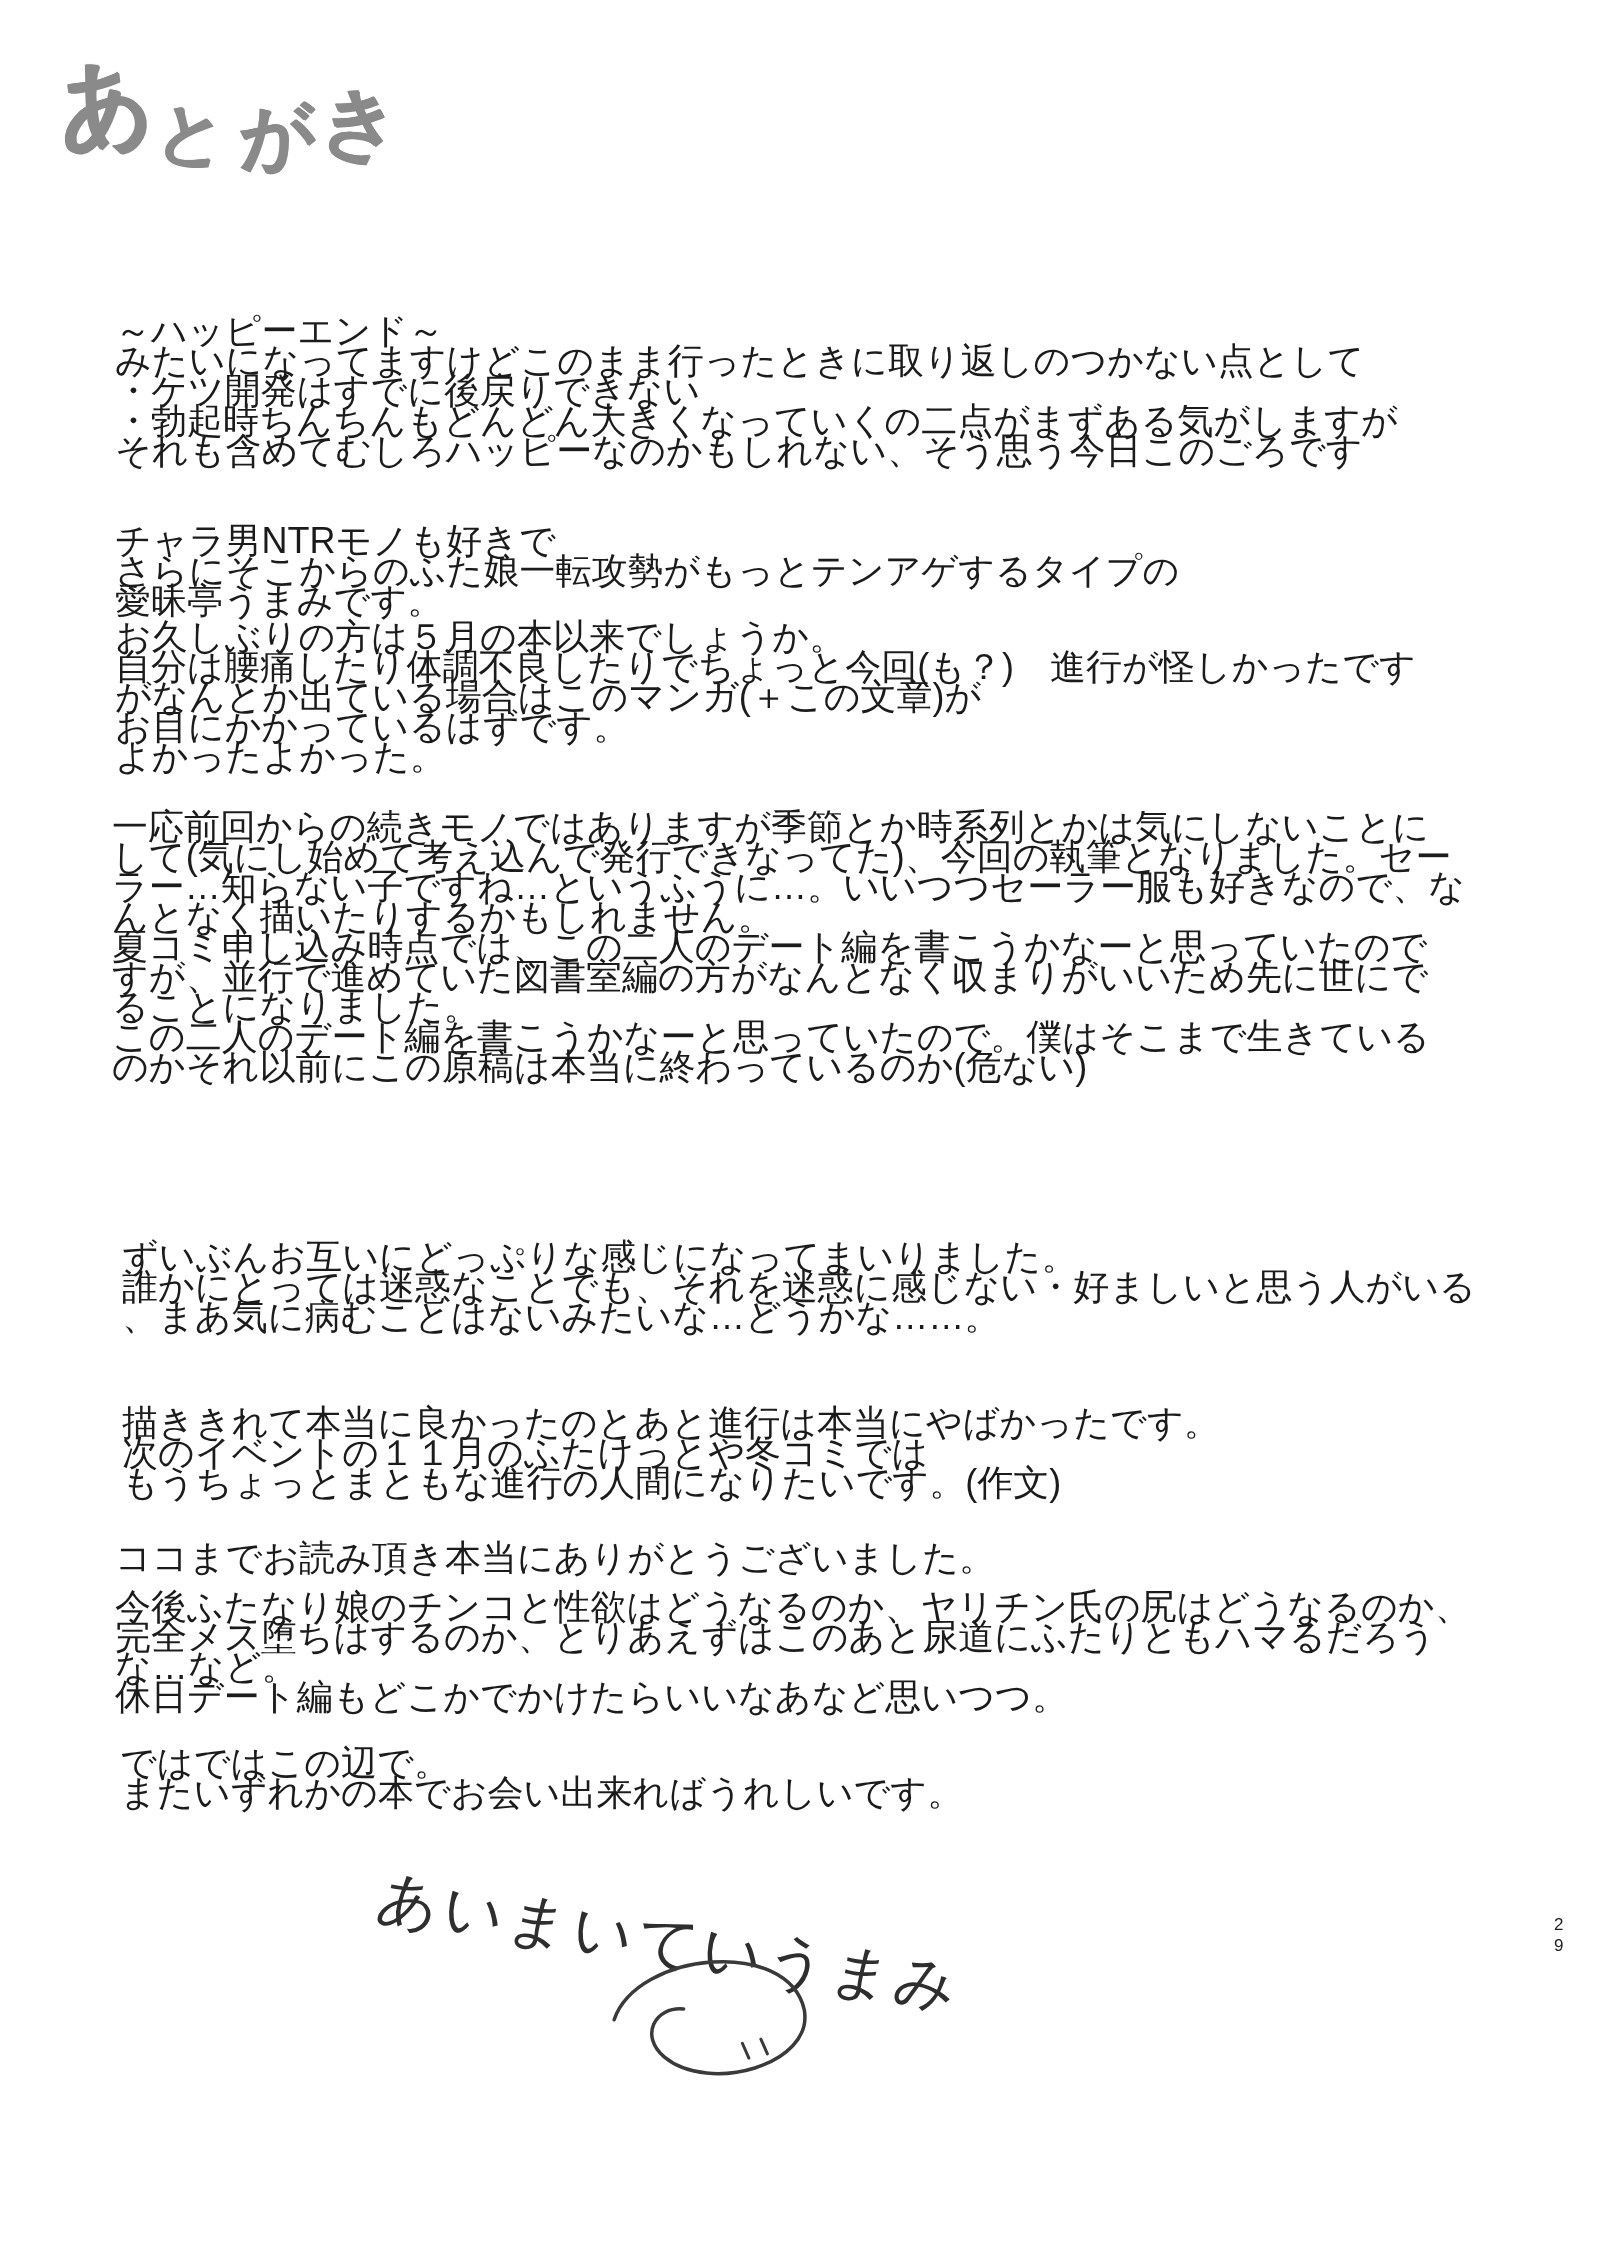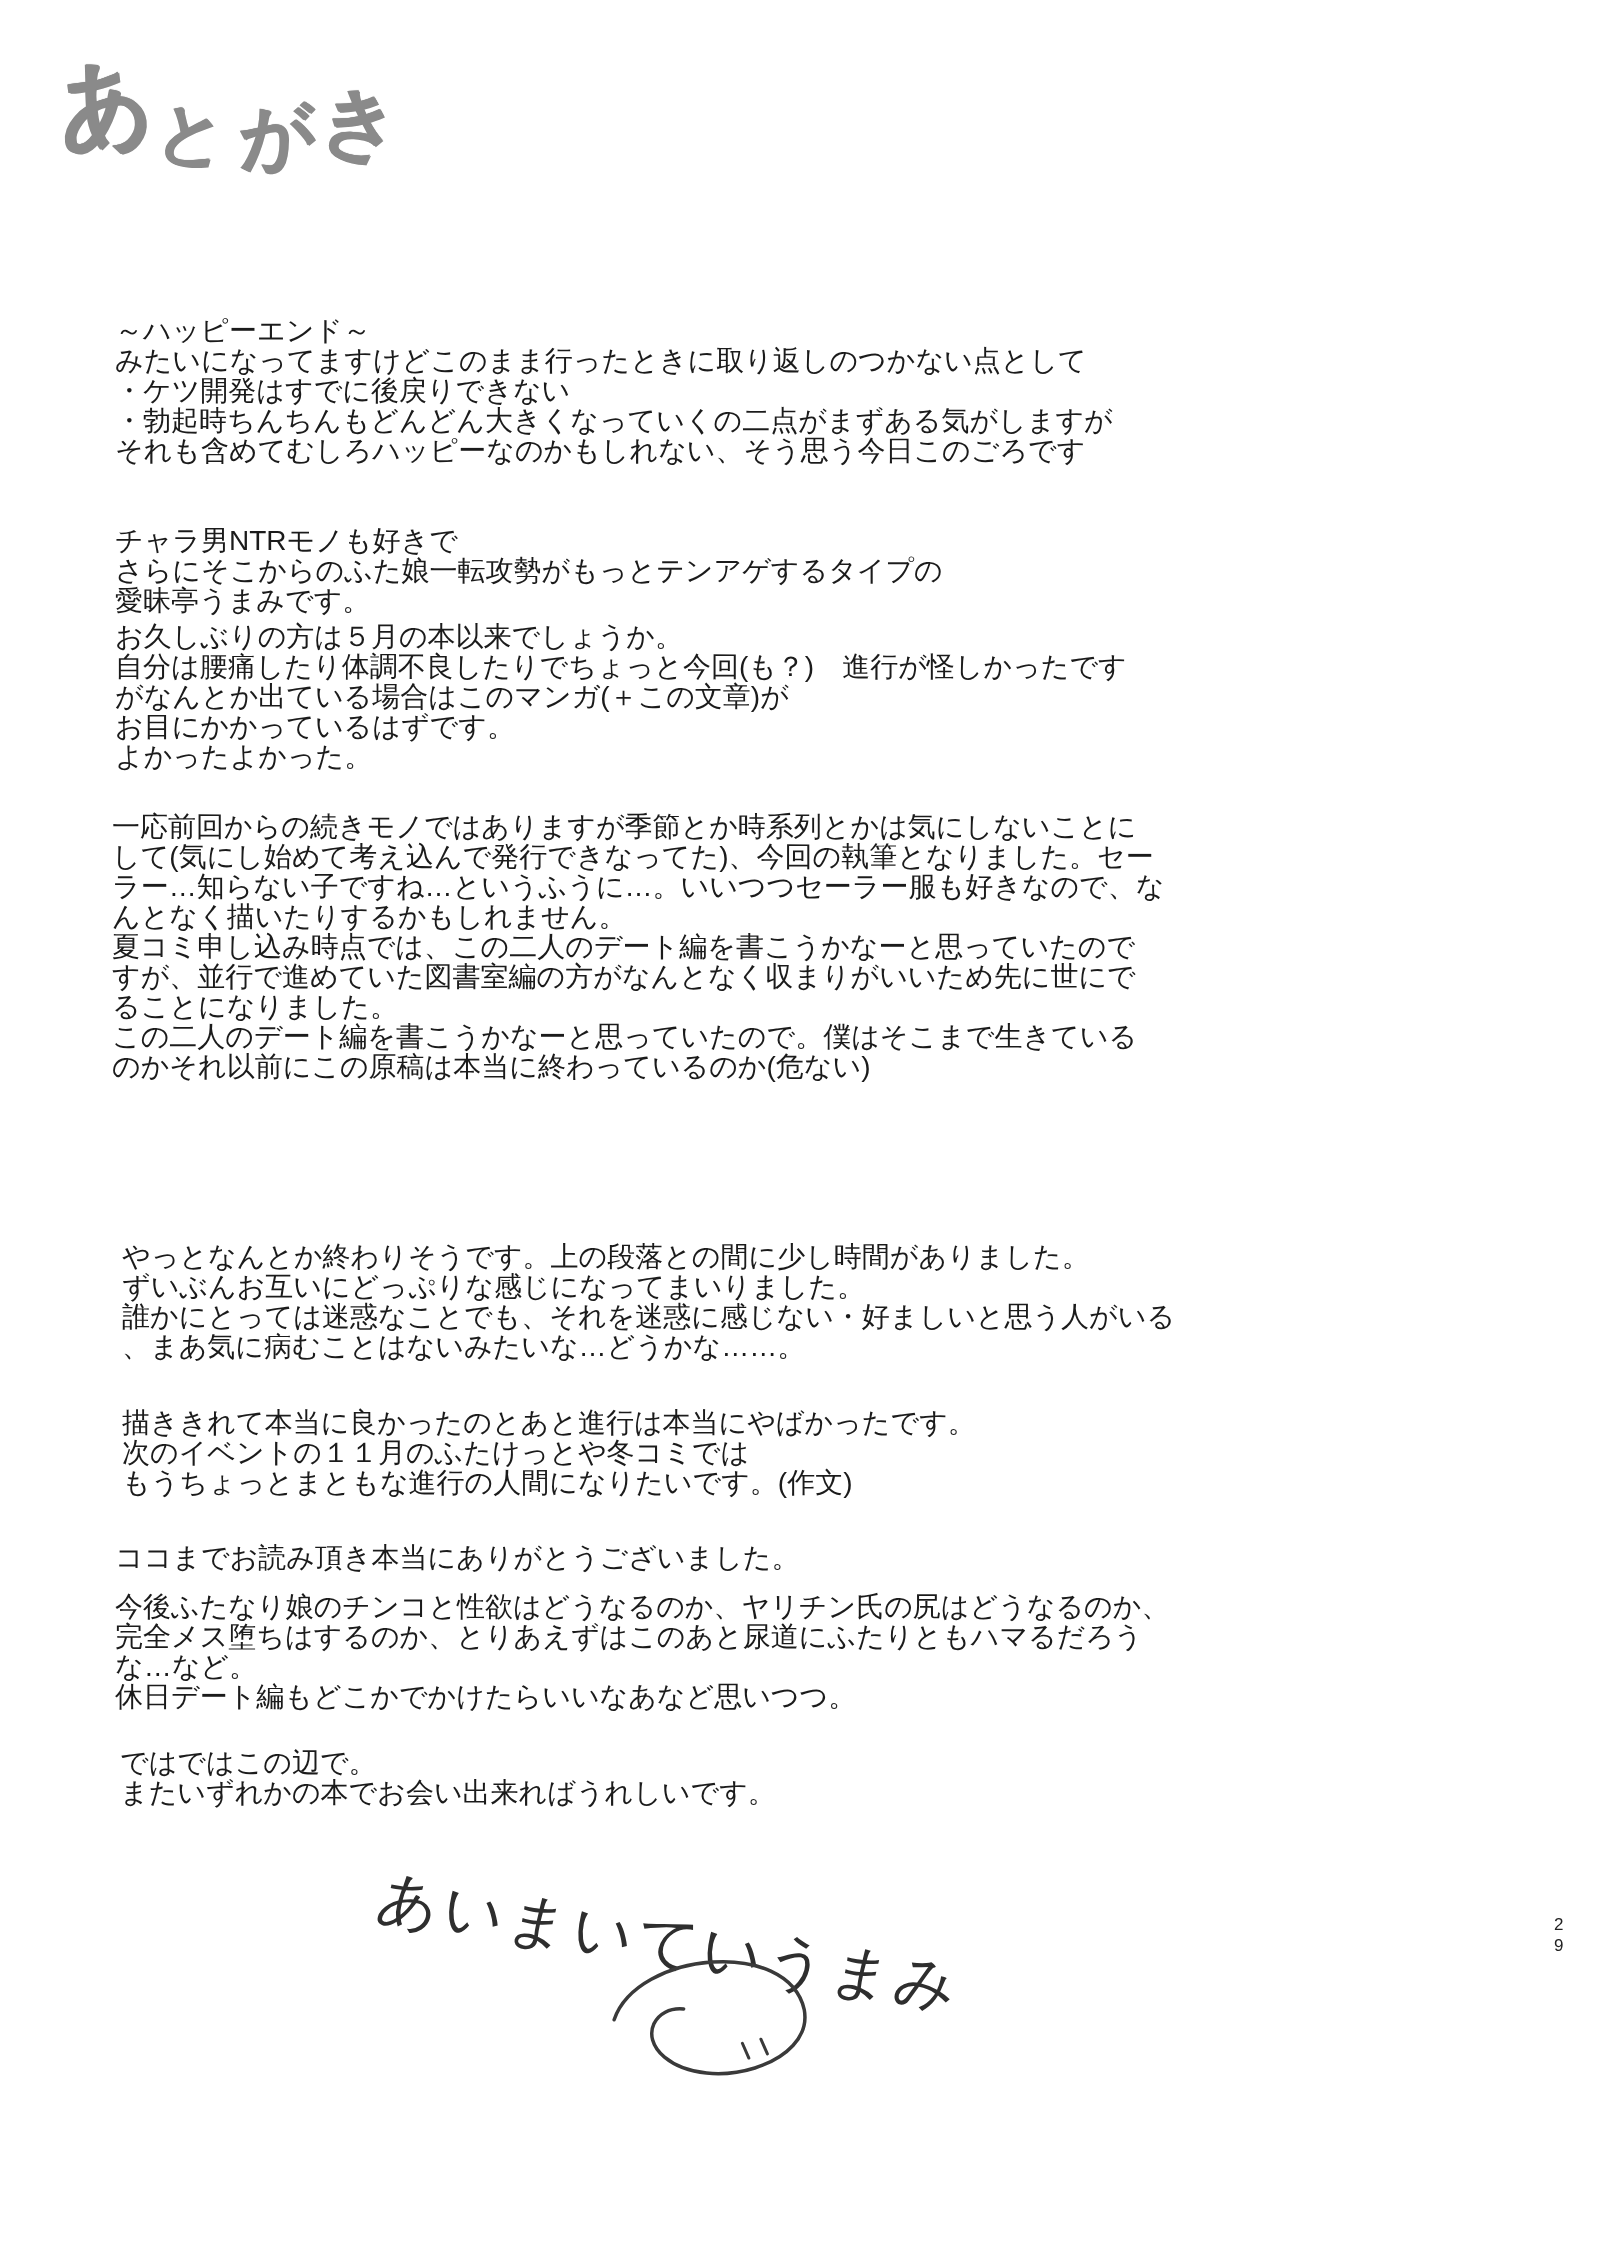--- a/index.html
+++ b/index.html
@@ -29,21 +29,21 @@
     display:inline-block;
     text-shadow:0 0 1px currentColor, 1px 1px 0 currentColor, -1px 0 0 currentColor;
   }
   .title span:nth-child(1){font-size:92px;transform:rotate(-7deg) scaleY(1.05);}
   .title span:nth-child(2){font-size:68px;transform:rotate(4deg) translateY(22px);margin-left:6px;}
   .title span:nth-child(3){font-size:74px;transform:rotate(-3deg) translateY(26px);margin-left:10px;}
   .title span:nth-child(4){font-size:78px;transform:rotate(3deg) translateY(14px);margin-left:8px;}
 
   .para{
     position:absolute;
-    font-size:28px;
+    font-size:36px;
     line-height:30px;
     letter-spacing:0px;
   }
   .line{white-space:pre;}
 
   .signature{
     position:absolute;
     left:388px;top:1858px;
     font-size:60px;
     color:var(--signature);
@@ -102,21 +102,20 @@
     <div class="line">ラー…知らない子ですね…というふうに…。いいつつセーラー服も好きなので、な</div>
     <div class="line">んとなく描いたりするかもしれません。</div>
     <div class="line">夏コミ申し込み時点では、この二人のデート編を書こうかなーと思っていたので</div>
     <div class="line">すが、並行で進めていた図書室編の方がなんとなく収まりがいいため先に世にで</div>
     <div class="line">ることになりました。</div>
     <div class="line">この二人のデート編を書こうかなーと思っていたので。僕はそこまで生きている</div>
     <div class="line">のかそれ以前にこの原稿は本当に終わっているのか(危ない)</div>
   </div>
 
   <div class="para" style="left:122px;top:1242px">
-    <div class="line">やっとなんとか終わりそうです。上の段落との間に少し時間がありました。</div>
     <div class="line">ずいぶんお互いにどっぷりな感じになってまいりました。</div>
     <div class="line">誰かにとっては迷惑なことでも、それを迷惑に感じない・好ましいと思う人がいる</div>
     <div class="line">、まあ気に病むことはないみたいな…どうかな……。</div>
   </div>
 
   <div class="para" style="left:122px;top:1408px">
     <div class="line">描ききれて本当に良かったのとあと進行は本当にやばかったです。</div>
     <div class="line">次のイベントの１１月のふたけっとや冬コミでは</div>
     <div class="line">もうちょっとまともな進行の人間になりたいです。(作文)</div>
   </div>

